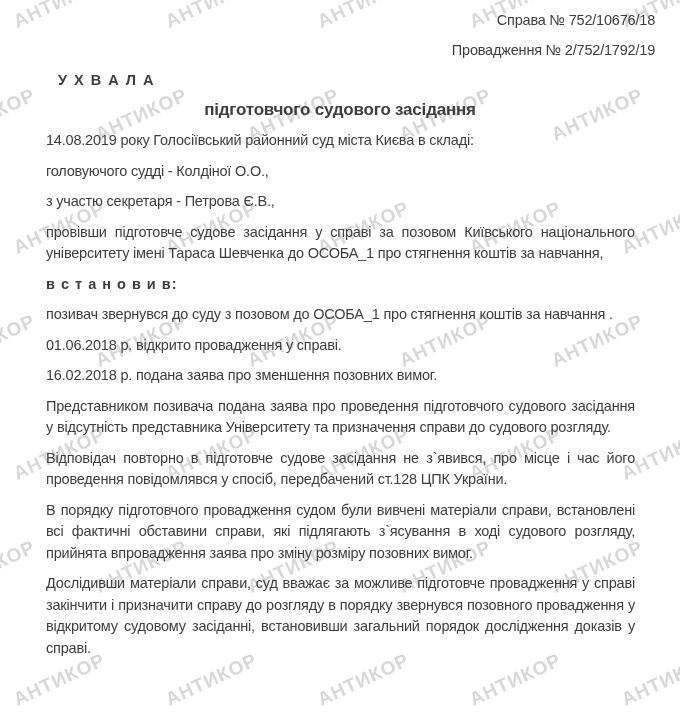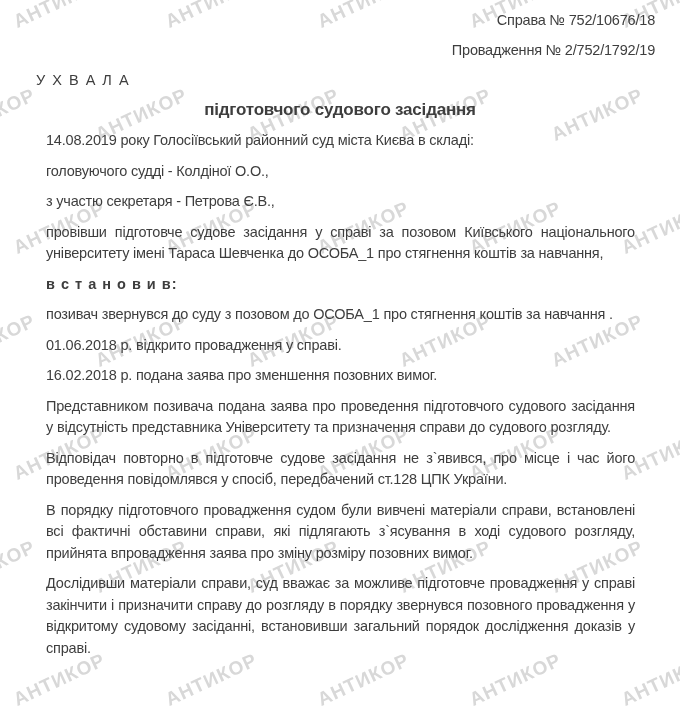--- a/index.html
+++ b/index.html
@@ -43,22 +43,22 @@
     z-index: 1;
     padding-top: 9px;
   }
   .case-line {
     text-align: right;
     padding-right: 25px;
     line-height: 22px;
     margin-bottom: 8px;
   }
   .ruling-title {
-    padding-left: 36px;
-    font-weight: normal;
+    padding-left: 58px;
+    font-weight: bold;
     letter-spacing: 1.5px;
     line-height: 22px;
     margin: 0 0 8px 0;
     font-size: 14.5px;
   }
   .ruling-subtitle {
     text-align: center;
     font-weight: bold;
     line-height: 22px;
     margin: 0 0 9px 0;

